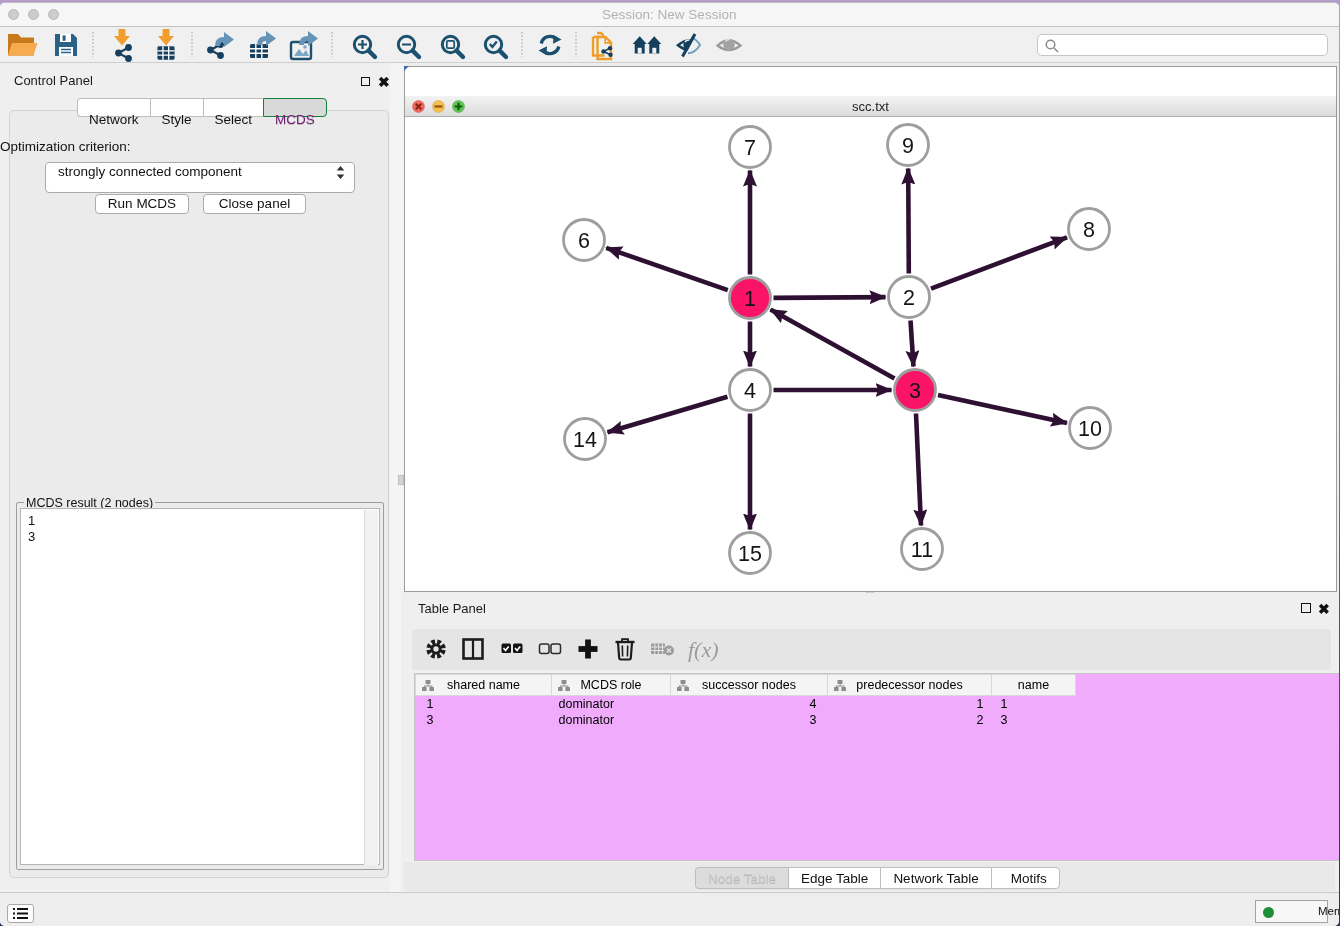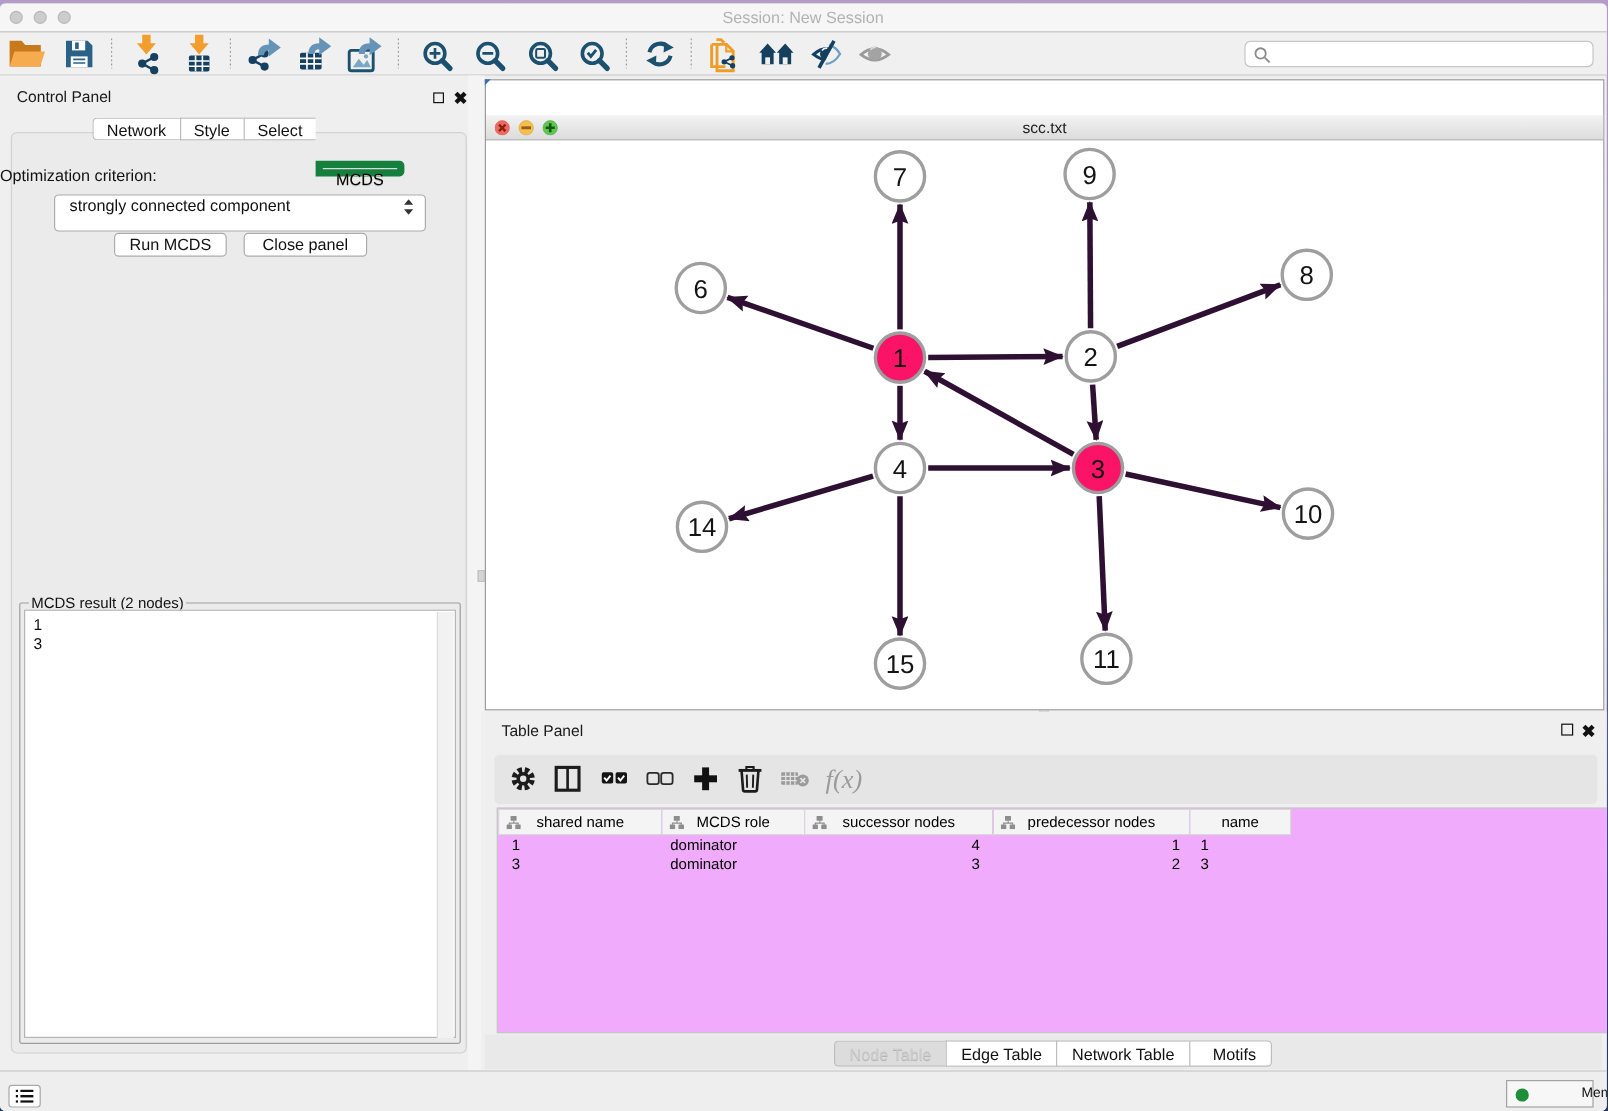--- a/index.html
+++ b/index.html
@@ -14,23 +14,23 @@
 #search{position:absolute;left:1037px;top:6px;width:291px;height:22px;background:#fff;border:1px solid #c6c6c6;border-radius:5px;}
 
 #cpanel{position:absolute;left:0;top:60px;width:400px;height:831px;background:#efefef;}
 #netframe{position:absolute;left:404px;top:63px;width:933px;height:526px;border:1px solid #9b9b9b;background:#fff;}
 #nettitle{position:absolute;left:0;top:0;width:100%;height:21px;background:linear-gradient(180deg,#f3f3f3,#dcdcdc);border-bottom:1px solid #b0b0b0;margin-top:29px;}
 #tpanel{position:absolute;left:401px;top:590px;width:937.5px;height:299px;background:#efefef;}
 #statusbar{position:absolute;left:0;top:889px;width:100%;height:35px;background:#eeeeee;border-top:1px solid #c9c9c9;}
 
 .paneltitle{font-size:13px;color:#1a1a1a;}
 #cptabs{position:absolute;top:35px;left:77px;height:19px;display:flex;font-size:13.5px;}
-.ctab{border:1px solid #bdbdbd;background:#fff;color:#111;padding:1px 11px 0;line-height:17px;border-right:none;}
+.ctab{border:1px solid #bdbdbd;background:#fff;color:#111;padding:12px 11px 0;line-height:17px;border-right:none;}
 .ctab:first-child{border-radius:4px 0 0 4px;}
-.ctab.sel{background:#d9d9d9;color:#000000;border:6px solid #15803d;border-radius:0 4px 4px 0;text-shadow:0 1px 0 #bbb;margin-top:36px;}
+.ctab.sel{background:#d9d9d9;color:#701a75;border:1px solid #15803d;border-radius:0 4px 4px 0;text-shadow:0 1px 0 #bbb;}
 #cpbody{position:absolute;left:9px;top:47px;width:380px;height:768px;background:#ebebeb;border:1px solid #d2d2d2;border-radius:5px;}
 #optlabel{position:absolute;top:76px;width:100%;text-align:left;font-size:13.5px;color:#111;}
 #combo{position:absolute;left:45px;top:99px;width:310px;height:31px;background:#fff;border:1px solid #ababab;border-radius:4px;font-size:13.5px;line-height:17px;padding-left:12px;color:#111;}
 .btn{position:absolute;height:20px;background:#fff;border:1px solid #ababab;border-radius:4px;font-size:13.5px;text-align:center;line-height:18px;color:#111;}
 
 #grp{position:absolute;left:16px;top:439px;width:368px;height:368px;border:1px solid #9e9e9e;border-radius:2px;}
 #grplabel{position:absolute;left:7px;top:-7px;background:#ebebeb;font-size:12.5px;padding:0 2px;color:#111;}
 #grpwhite{position:absolute;left:3px;top:5px;width:360px;height:357px;background:#fff;border:1px solid #b5b5b5;font-size:13px;line-height:16px;padding:4px 0 0 7px;color:#111;}
 #grpsb{position:absolute;right:1px;top:1px;width:14px;height:355px;background:#f2f2f2;border-left:1px solid #dcdcdc;}
 

